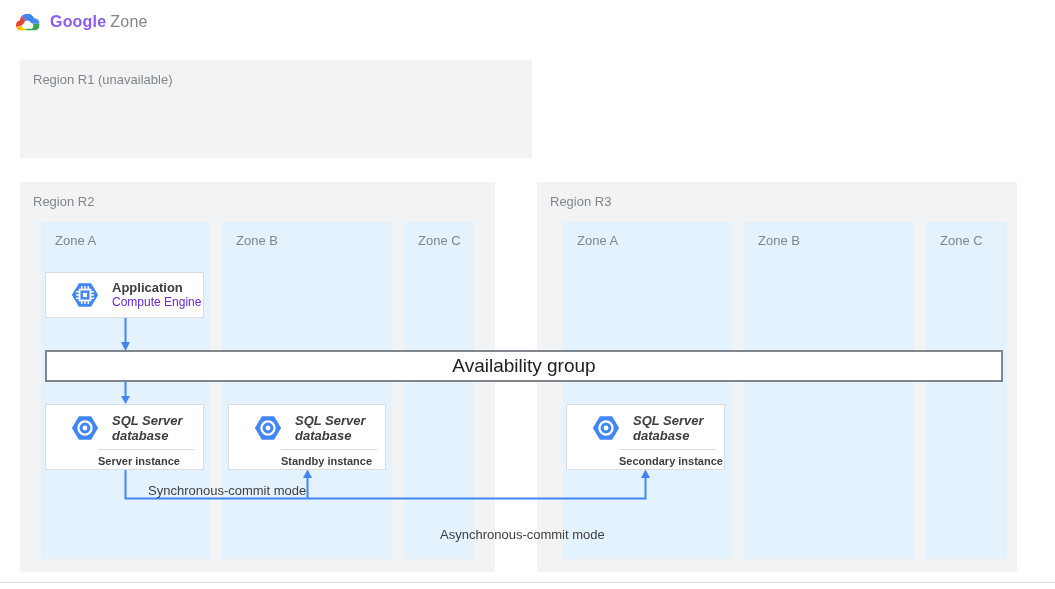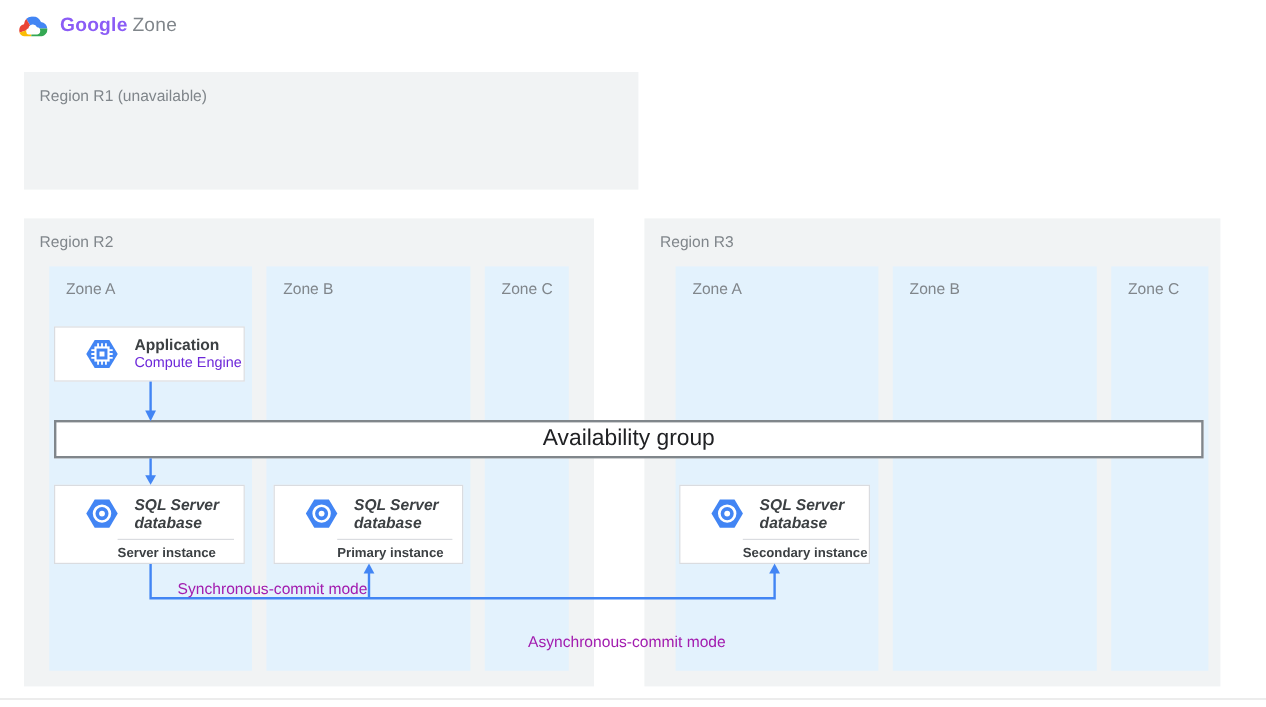--- a/index.html
+++ b/index.html
@@ -42,21 +42,21 @@
   .db-divider{border-top:1px solid #dadce0;margin:0 8px 0 52px;}
   .db-instance{font-size:11px;font-weight:bold;color:#3c4043;margin:5px 0 0 52px;line-height:13px;}
   
   .ag-bar{
     position:absolute;left:45px;top:350px;width:958px;height:32px;
     background:#ffffff;border:2px solid #80868b;box-sizing:border-box;
     display:flex;align-items:center;justify-content:center;
     font-size:19px;color:#202124;z-index:5;
   }
   
-  .conn-label{position:absolute;font-size:13px;color:#a21caf;z-index:7;}
+  .conn-label{position:absolute;font-size:13px;color:#404040;z-index:7;}
   
   .arrows{position:absolute;left:0;top:0;width:1055px;height:589px;z-index:6;pointer-events:none;}
   
   .bottom-rule{position:absolute;left:0;top:582px;width:1055px;height:1px;background:#e0e0e0;}
 </style>
 </head>
 <body>
 
 <div class="canvas">
 
@@ -147,21 +147,21 @@
   <div class="card db-card" style="left:228px;top:404px;width:158px;height:66px;">
     <div class="card-row">
       <svg class="hex-icon" viewBox="0 0 32 32">
         <polygon points="2,16 9.5,3.5 22.5,3.5 30,16 22.5,28.5 9.5,28.5" fill="#4285F4"></polygon>
         <circle cx="16" cy="16" r="7" fill="none" stroke="#ffffff" stroke-width="2.4"></circle>
         <circle cx="16" cy="16" r="2.6" fill="#ffffff"></circle>
       </svg>
       <div class="db-title">SQL Server database</div>
     </div>
     <div class="db-divider"></div>
-    <div class="db-instance">Primary instance</div>
+    <div class="db-instance">Standby instance</div>
   </div>
 
   <div class="card db-card" style="left:566px;top:404px;width:159px;height:66px;">
     <div class="card-row">
       <svg class="hex-icon" viewBox="0 0 32 32">
         <polygon points="2,16 9.5,3.5 22.5,3.5 30,16 22.5,28.5 9.5,28.5" fill="#4285F4"></polygon>
         <circle cx="16" cy="16" r="7" fill="none" stroke="#ffffff" stroke-width="2.4"></circle>
         <circle cx="16" cy="16" r="2.6" fill="#ffffff"></circle>
       </svg>
       <div class="db-title">SQL Server database</div>

